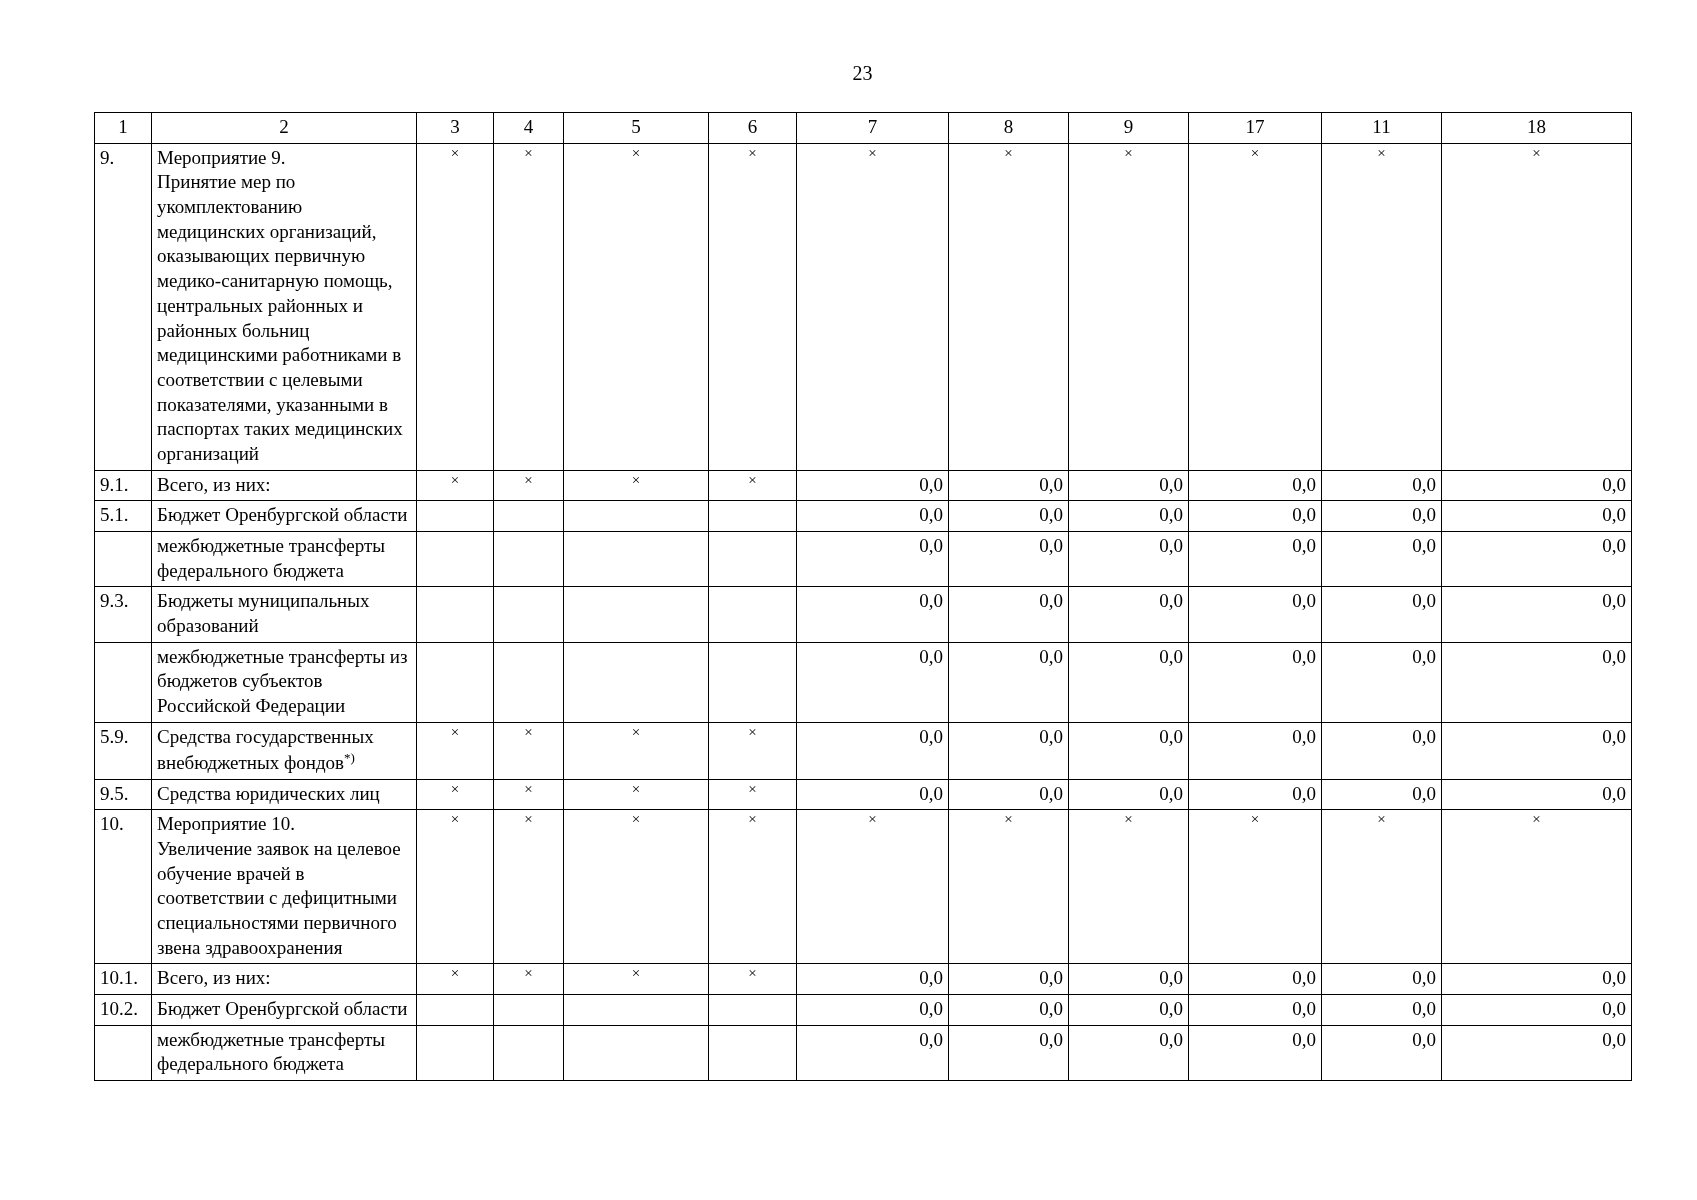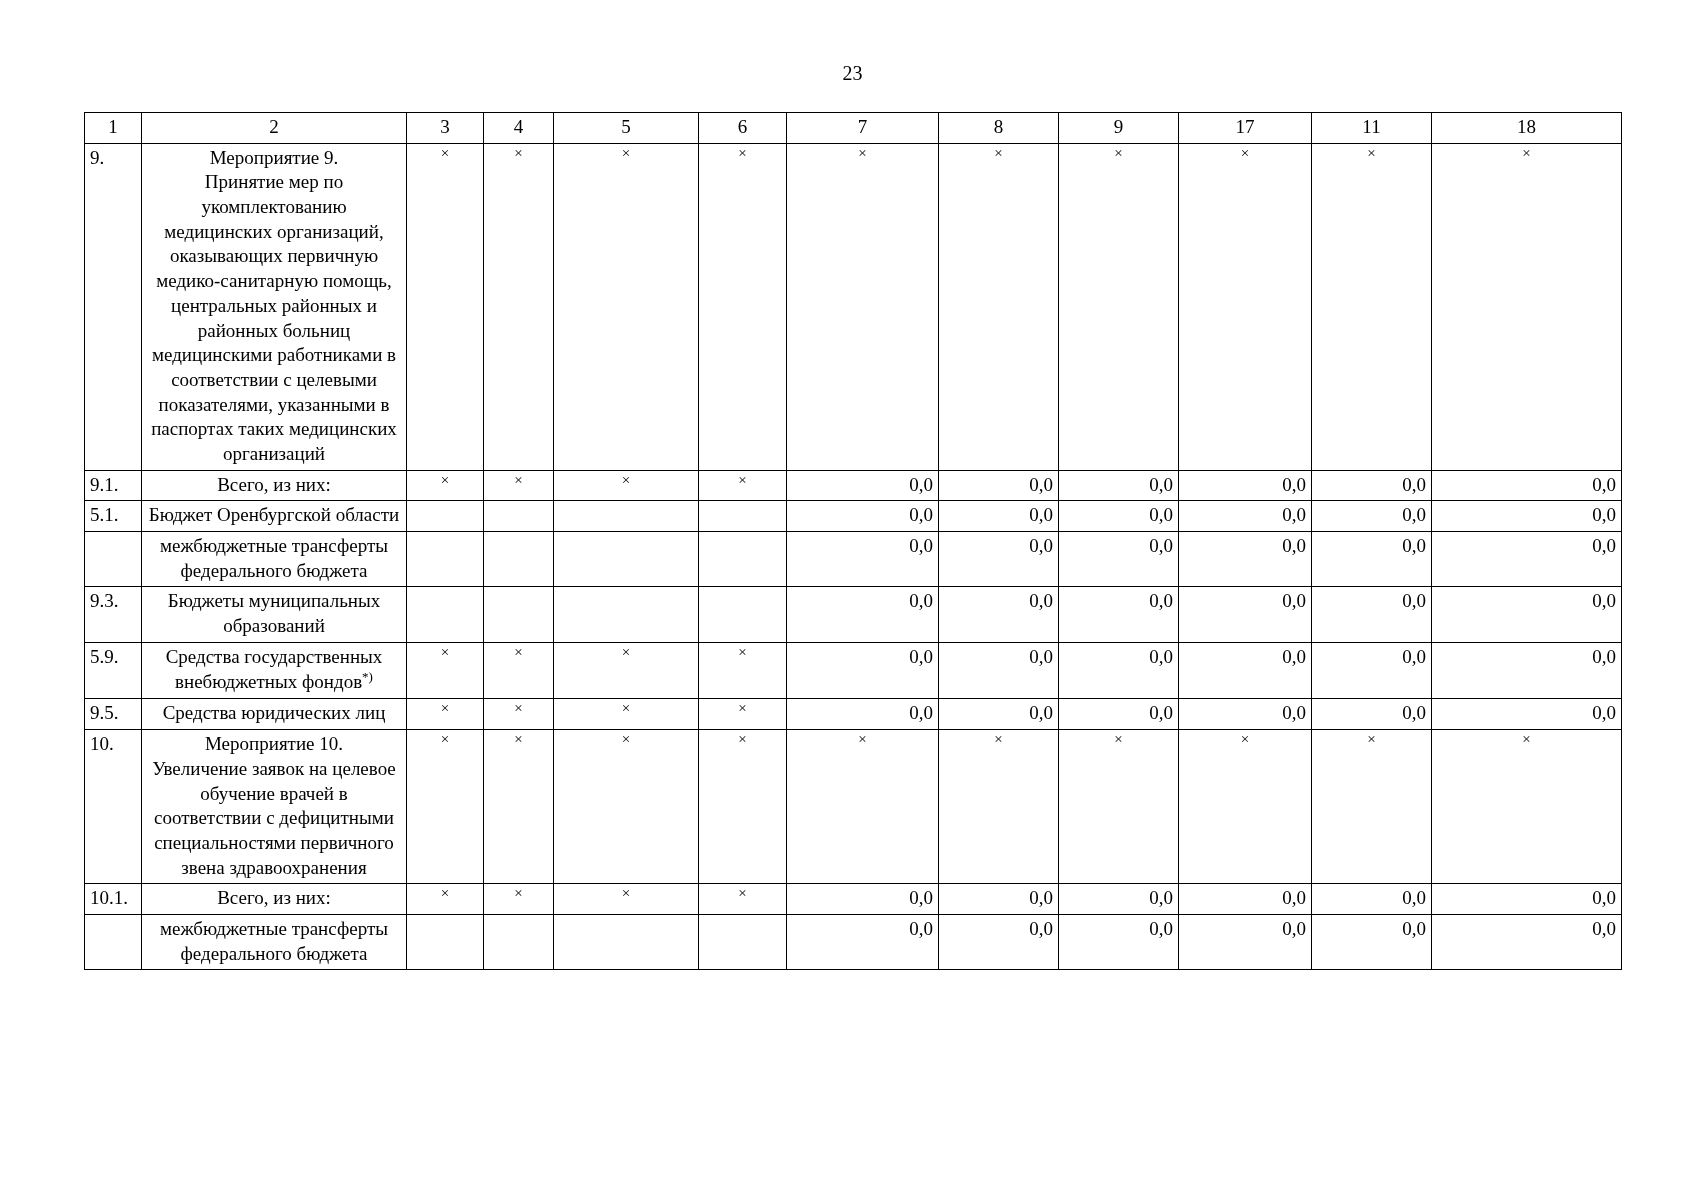--- a/index.html
+++ b/index.html
@@ -9,21 +9,21 @@
   }
   body {
     width: 1697px;
     height: 1200px;
     font-family: "Liberation Serif", serif;
     color: #000000;
     position: relative;
   }
   .page {
     position: absolute;
-    left: 4px; top: 0;
+    left: 14px; top: 0;
     width: 1438px;
     height: 1200px;
     text-decoration: underline;
   }
   .page-number {
     position: absolute;
     top: 62px;
     left: 0;
     width: 1697px;
     text-align: center;
@@ -69,21 +69,21 @@
     text-align: center;
     vertical-align: bottom;
     line-height: 1;
   }
   .num-cell {
     text-align: right;
     vertical-align: bottom;
     padding-right: 8px;
   }
   .name-cell {
-    text-align: center;
+    text-align: left;
     white-space: pre-line;
   }
   .idx-cell {
     text-align: left;
     padding-left: 7px;
   }
   .sup {
     font-size: 13px;
     vertical-align: super;
   }
@@ -190,20 +190,34 @@
           <td class="num-cell"></td>
           <td class="num-cell"></td>
           <td class="num-cell">0,0</td>
           <td class="num-cell">0,0</td>
           <td class="num-cell">0,0</td>
           <td class="num-cell">0,0</td>
           <td class="num-cell">0,0</td>
           <td class="num-cell">0,0</td>
         </tr>
         <tr>
+          <td class="idx-cell"></td>
+          <td class="name-cell">межбюджетные трансферты из бюджетов субъектов Российской Федерации</td>
+          <td class="num-cell"></td>
+          <td class="num-cell"></td>
+          <td class="num-cell"></td>
+          <td class="num-cell"></td>
+          <td class="num-cell">0,0</td>
+          <td class="num-cell">0,0</td>
+          <td class="num-cell">0,0</td>
+          <td class="num-cell">0,0</td>
+          <td class="num-cell">0,0</td>
+          <td class="num-cell">0,0</td>
+        </tr>
+        <tr>
           <td class="idx-cell">5.9.</td>
           <td class="name-cell"><span>Средства государственных внебюджетных фондов</span><span class="sup">*)</span></td>
           <td class="cross">×</td>
           <td class="cross">×</td>
           <td class="cross">×</td>
           <td class="cross">×</td>
           <td class="num-cell">0,0</td>
           <td class="num-cell">0,0</td>
           <td class="num-cell">0,0</td>
           <td class="num-cell">0,0</td>
@@ -247,20 +261,34 @@
           <td class="cross">×</td>
           <td class="cross">×</td>
           <td class="num-cell">0,0</td>
           <td class="num-cell">0,0</td>
           <td class="num-cell">0,0</td>
           <td class="num-cell">0,0</td>
           <td class="num-cell">0,0</td>
           <td class="num-cell">0,0</td>
         </tr>
         <tr>
+          <td class="idx-cell">10.2.</td>
+          <td class="name-cell">Бюджет Оренбургской области</td>
+          <td class="num-cell"></td>
+          <td class="num-cell"></td>
+          <td class="num-cell"></td>
+          <td class="num-cell"></td>
+          <td class="num-cell">0,0</td>
+          <td class="num-cell">0,0</td>
+          <td class="num-cell">0,0</td>
+          <td class="num-cell">0,0</td>
+          <td class="num-cell">0,0</td>
+          <td class="num-cell">0,0</td>
+        </tr>
+        <tr>
           <td class="idx-cell"></td>
           <td class="name-cell">межбюджетные трансферты федерального бюджета</td>
           <td class="num-cell"></td>
           <td class="num-cell"></td>
           <td class="num-cell"></td>
           <td class="num-cell"></td>
           <td class="num-cell">0,0</td>
           <td class="num-cell">0,0</td>
           <td class="num-cell">0,0</td>
           <td class="num-cell">0,0</td>

